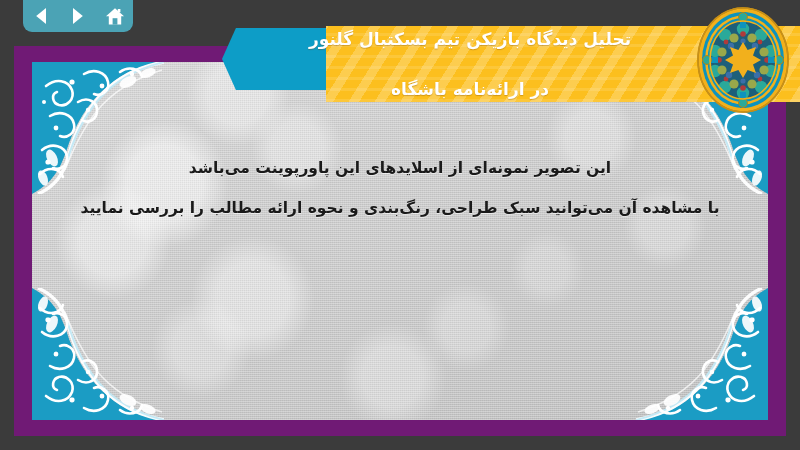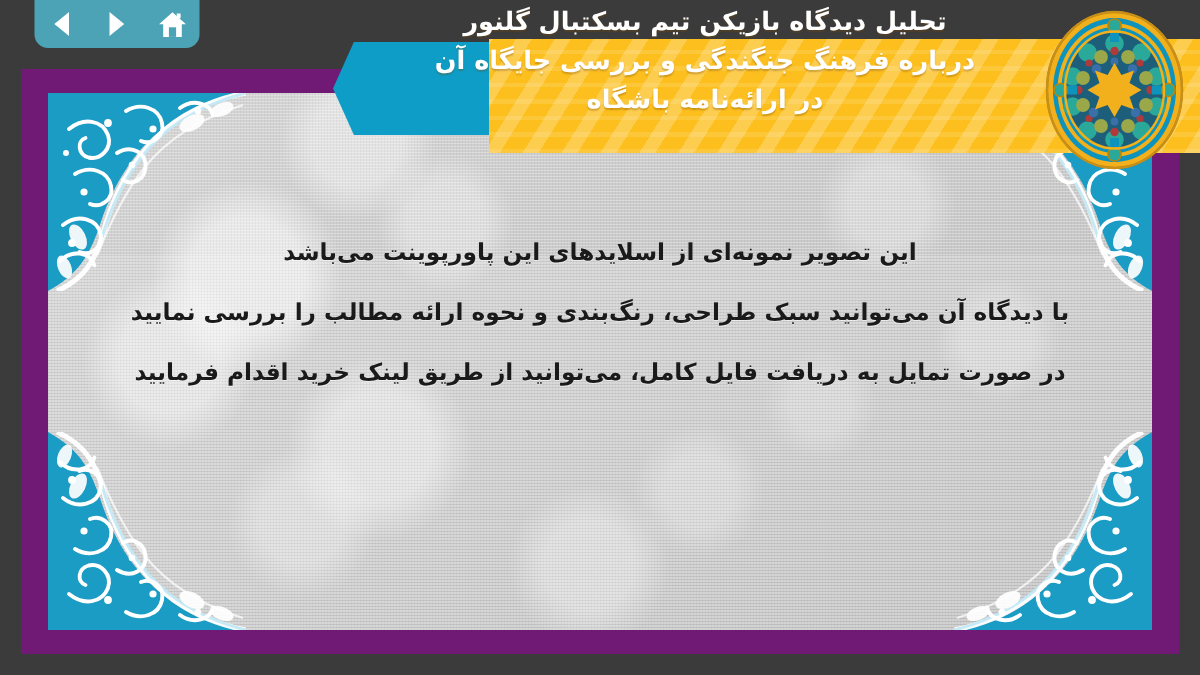--- a/index.html
+++ b/index.html
@@ -155,21 +155,21 @@
     top: 2px;
     text-align: center;
     color: #ffffff;
     font-size: 17px;
     font-weight: bold;
     line-height: 26px;
     letter-spacing: -.2px;
     text-shadow: 0 1px 1px rgba(120,70,0,.32);
     z-index: 3;
   }
-  #title-text .tl { display: block; white-space: nowrap; }
+  #title-text .tl { display: block; white-space: nowrap; margin-top: 24px; }
   #title-text .tl1 { color: #ffffff; }
 
   
   #medallion {
     position: absolute;
     right: 8px;
     top: 4px;
     width: 98px;
     height: 112px;
     z-index: 34;
@@ -350,33 +350,31 @@
             <ellipse cx="96" cy="20" rx="9" ry="5" transform="rotate(-26 96 20)"></ellipse>
             <ellipse cx="116" cy="11" rx="8" ry="4.4" transform="rotate(-22 116 11)"></ellipse>
             <ellipse cx="20" cy="96" rx="5" ry="9" transform="rotate(-26 20 96)"></ellipse>
             <ellipse cx="11" cy="116" rx="4.4" ry="8" transform="rotate(-22 11 116)"></ellipse>
           </g>
         </svg>
       </div>
 
       <div id="body-text">
         <span class="bl">این تصویر نمونه‌ای از اسلایدهای این پاورپوینت می‌باشد</span>
-        <span class="bl">با دیدگاه آن می‌توانید سبک طراحی، رنگ‌بندی و نحوه ارائه مطالب را بررسی نمایید</span>
-        <span class="bl">در صورت تمایل به دریافت فایل کامل، می‌توانید از طریق لینک خرید اقدام فرمایید</span>
+        <span class="bl">با مشاهده آن می‌توانید سبک طراحی، رنگ‌بندی و نحوه ارائه مطالب را بررسی نمایید</span>
       </div>
     </div>
   </div>
 
   <div id="title-banner">
     <div id="banner-tail"></div>
     <div id="banner-body"></div>
     <div id="banner-body-top-mask"></div>
     <div id="title-text">
       <span class="tl tl1">تحلیل دیدگاه بازیکن تیم بسکتبال گلنور</span>
-      <span class="tl">درباره فرهنگ جنگندگی و بررسی جایگاه آن</span>
       <span class="tl">در ارائه‌نامه باشگاه</span>
     </div>
   </div>
 
   <div id="medallion">
     <svg viewBox="0 0 98 112" aria-hidden="true">
       <defs>
         <clipPath id="medClip">
             <ellipse cx="49" cy="56" rx="45" ry="52"></ellipse>
           </clipPath>

